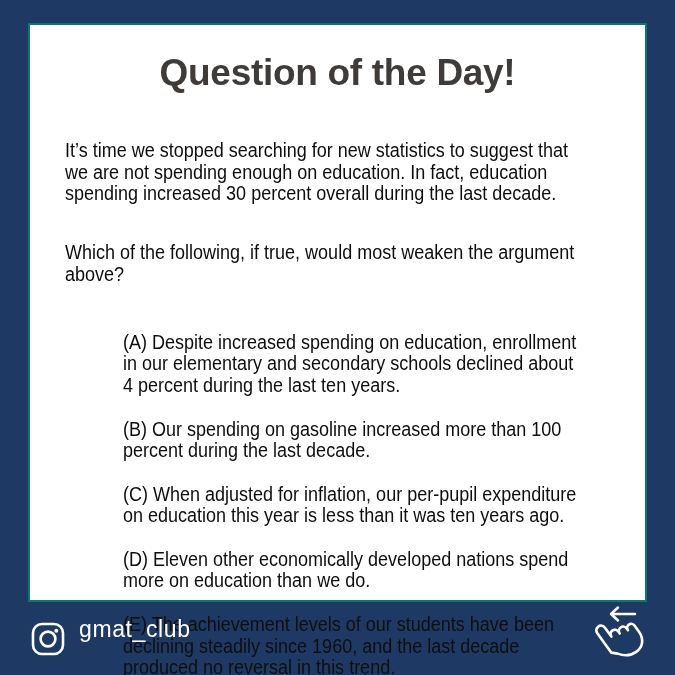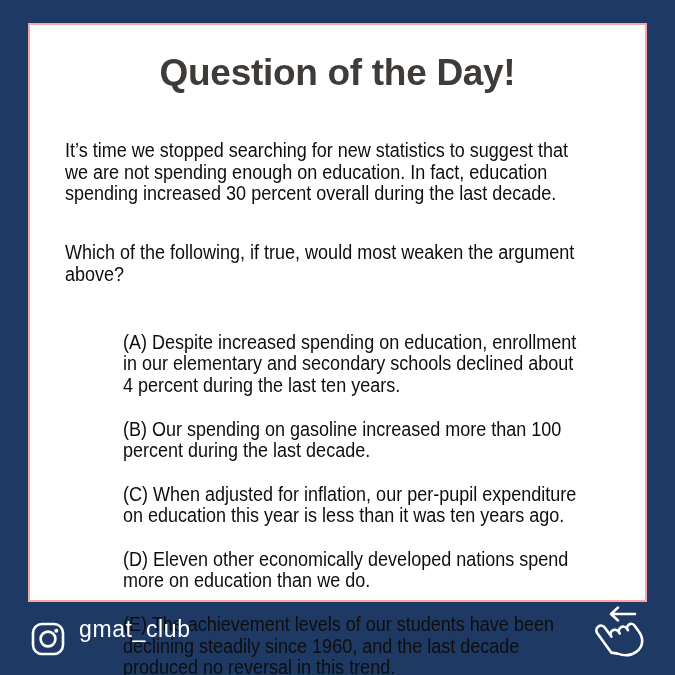--- a/index.html
+++ b/index.html
@@ -11,21 +11,21 @@
     font-family: "Liberation Sans", sans-serif;
     overflow: hidden;
   }
   .card {
     position: absolute;
     left: 28px;
     top: 23px;
     width: 619px;
     height: 579px;
     background: #ffffff;
-    border: 2px solid #fca5a5;
+    border: 2px solid #0f766e;
     box-sizing: border-box;
   }
   .title {
     position: absolute;
     left: 0;
     right: 0;
     top: 25px;
     margin: 0;
     text-align: center;
     font-size: 37px;

